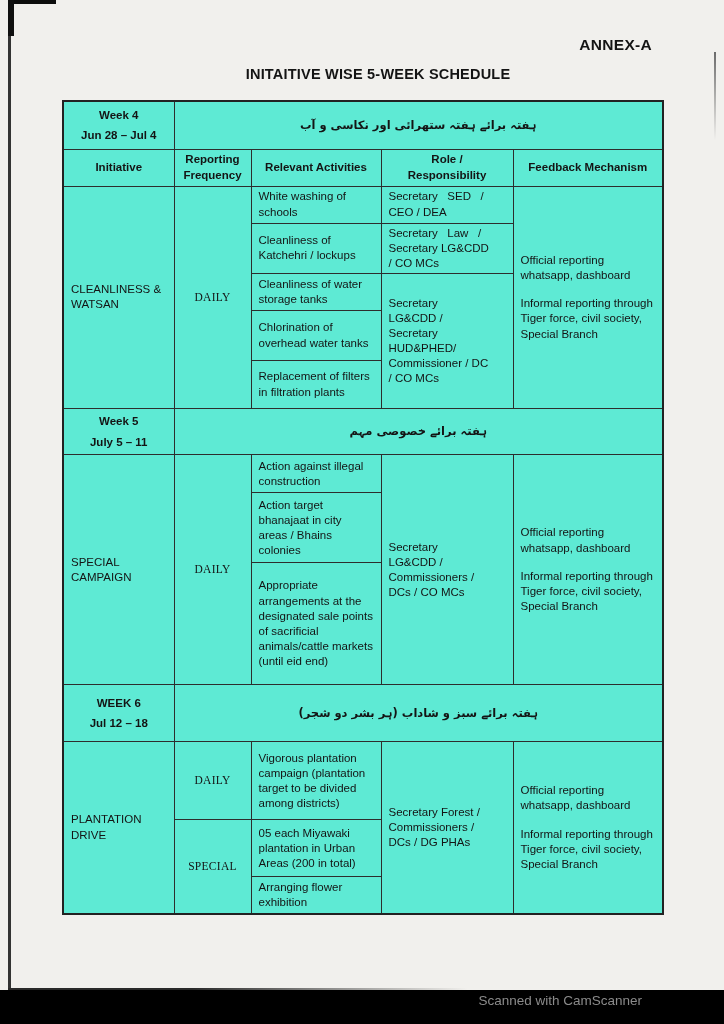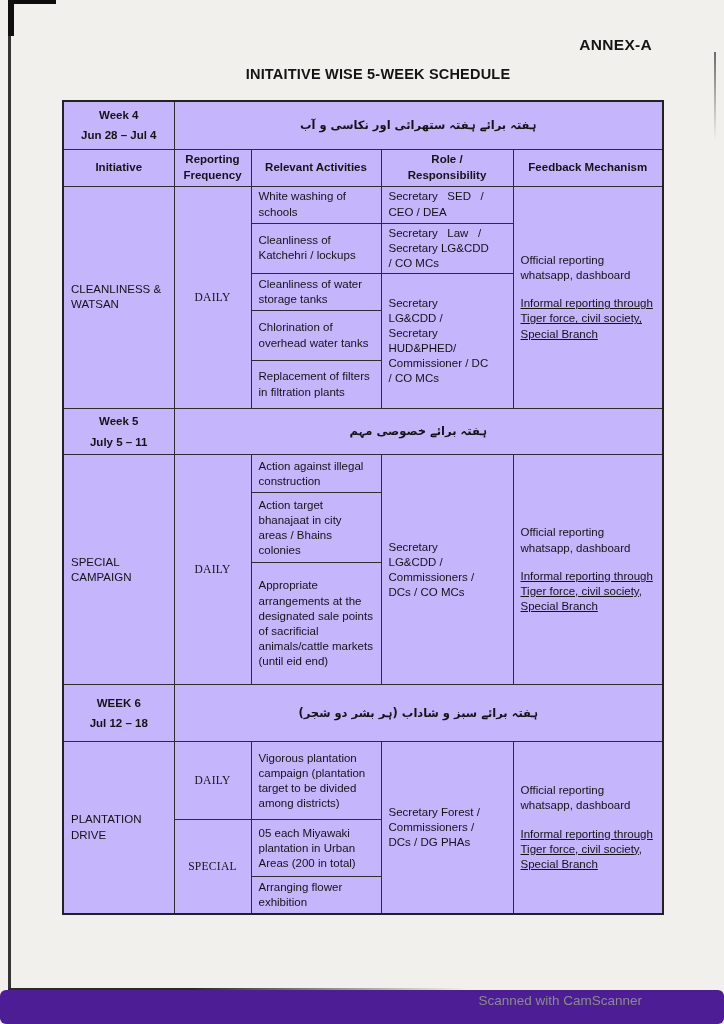--- a/index.html
+++ b/index.html
@@ -20,49 +20,49 @@
   .edge-right{position:absolute;left:714px;top:52px;width:1.5px;height:88px;
     background:linear-gradient(#6b6b6b,rgba(120,120,120,0));}
 
   .annex{position:absolute;top:36px;right:72px;font-weight:bold;font-size:15.5px;letter-spacing:.3px;}
   .doc-title{position:absolute;top:66px;left:16px;width:100%;text-align:center;
     font-weight:bold;font-size:14.5px;letter-spacing:.2px;}
 
   table.sched{
     position:absolute;left:62px;top:100px;width:600px;
     border-collapse:collapse;table-layout:fixed;
-    border:2.5px solid #222;background:#c4b5fd;
+    border:2.5px solid #222;background:#5eead4;
   }
   table.sched td{
     border:1.5px solid #2d2d2d;
     padding:2px 7px;
     font-size:11.5px;line-height:1.32;vertical-align:middle;
     overflow:hidden;
   }
   .week-cell{text-align:center;font-weight:bold;font-size:12.5px;}
   .week-cell div{line-height:1.8;}
   .urdu-cell{
     text-align:center;font-weight:bold;font-size:21px;
     font-family:"DejaVu Sans",sans-serif;direction:rtl;
   }
   .col-head{text-align:center;font-weight:bold;font-size:12.5px;line-height:1.25;}
   .init-cell{font-weight:normal;font-size:12px;line-height:2.1;padding-left:8px;}
   .freq-cell{text-align:center;letter-spacing:.3px;font-family:Liberation Serif, serif;}
   .role-cell{white-space:pre-wrap;}
-  .fb-par + .fb-par{margin-top:13px;text-decoration:underline;}
+  .fb-par + .fb-par{margin-top:13px;}
 
   tr.r-w4head{height:48px;} tr.r-colhead{height:37px;}
   tr.r-w4a1{height:37px;} tr.r-w4a2{height:46px;} tr.r-w4a3{height:37px;}
   tr.r-w4a4{height:50px;} tr.r-w4a5{height:48px;}
   tr.r-w5head{height:45px;}
   tr.r-w5a1{height:38px;} tr.r-w5a2{height:70px;} tr.r-w5a3{height:122px;}
   tr.r-w6head{height:57px;}
   tr.r-w6a1{height:78px;} tr.r-w6a2{height:57px;} tr.r-w6a3{height:37px;}
 
-  .bottom-strip{position:absolute;left:0;top:990px;width:100%;height:34px;background:#4c1d95;border-radius:6px;}
+  .bottom-strip{position:absolute;left:0;top:990px;width:100%;height:34px;background:#000000;}
   .credit{position:absolute;top:3px;right:82px;color:#8b8b8b;font-size:13.5px;}
 </style>
 </head>
 <body>
 
 <div class="page">
 
   <div class="edge-left"></div>
   <div class="edge-top-blob"></div>
   <div class="edge-corner"></div>

